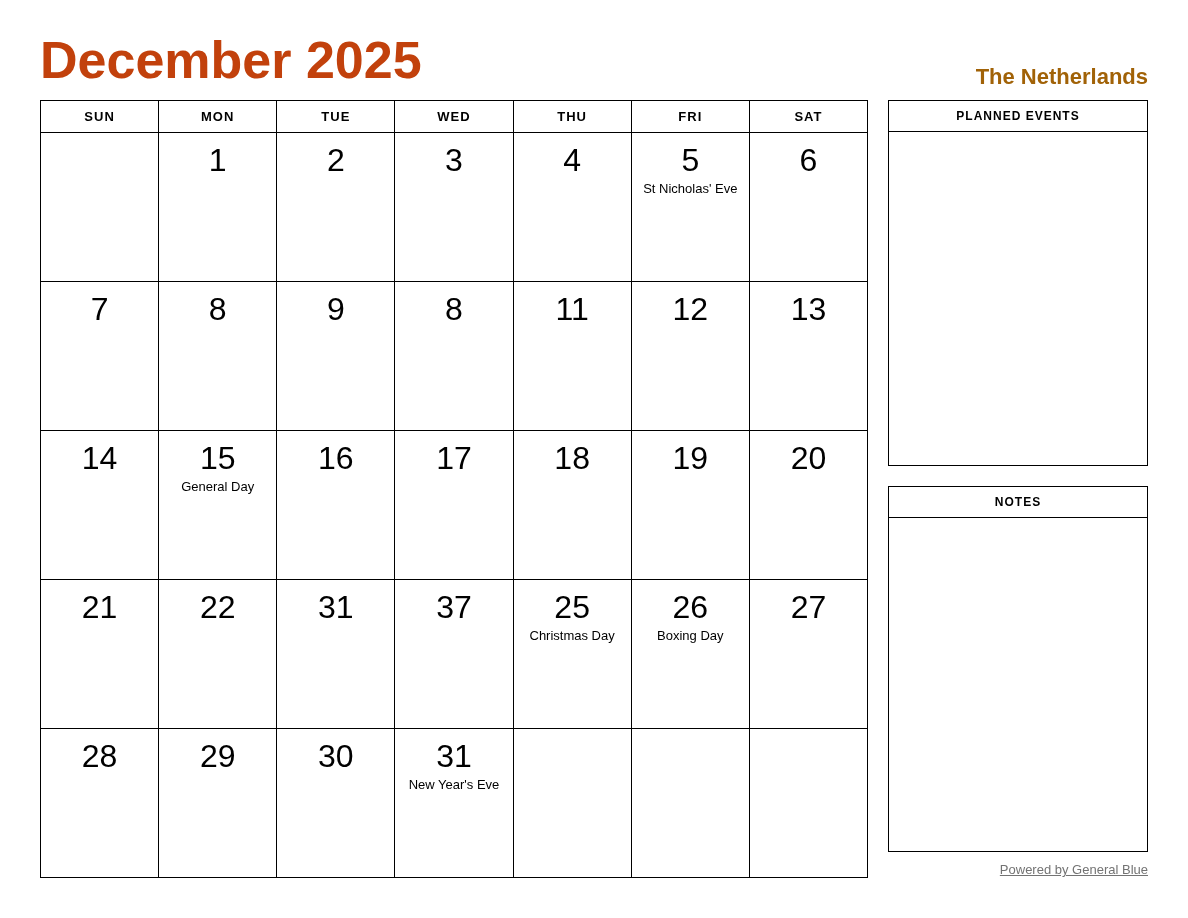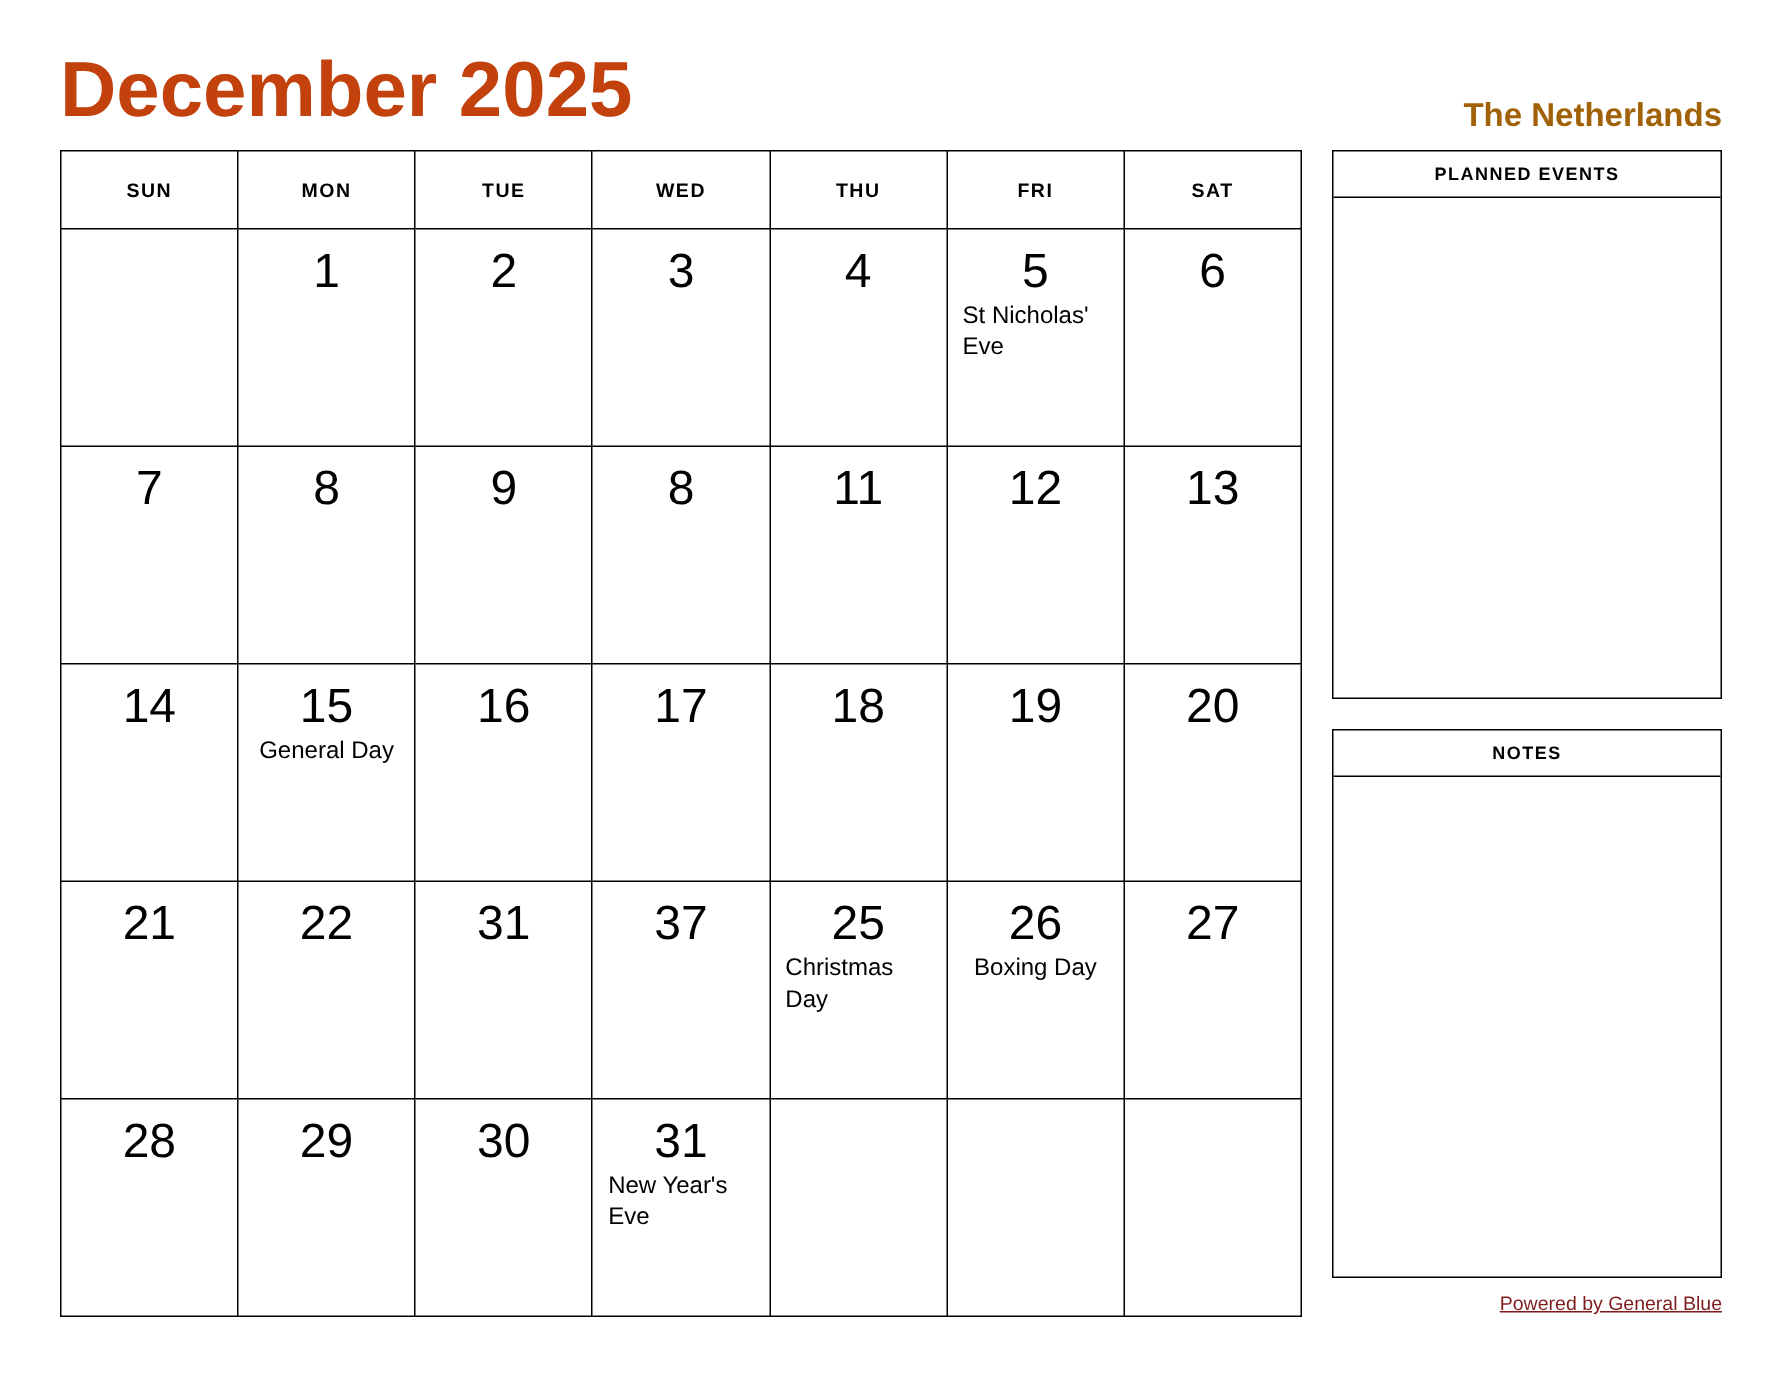--- a/index.html
+++ b/index.html
@@ -41,38 +41,38 @@
       width: 100%;
       border-collapse: collapse;
       border: 1.5px solid #000;
       flex: 1;
     }
     .calendar-table th {
       border: 1.5px solid #000;
       text-align: center;
       font-size: 13px;
       font-weight: bold;
-      padding: 18px 4px;
+      padding: 8px 4px;
       letter-spacing: 1px;
     }
     .calendar-table td {
       border: 1.5px solid #000;
       vertical-align: top;
       padding: 8px 10px;
       width: calc(100% / 7);
       height: 120px;
     }
     .day-number {
       font-size: 32px;
       font-weight: normal;
       line-height: 1.2;
       color: #000;
     }
     .day-event {
-      font-size: 16px;
+      font-size: 13px;
       color: #000;
       margin-top: 2px;
       text-align: left;
       line-height: 1.3;
     }
     .day-cell-inner {
       display: flex;
       flex-direction: column;
       align-items: center;
     }
@@ -113,21 +113,21 @@
     .notes-content {
       height: 220px;
     }
     .footer {
       text-align: right;
       margin-top: 8px;
       padding-right: 0;
     }
     .footer a {
       font-size: 13px;
-      color: #7f1d1d;
+      color: #737373;
     }
     .empty-cell {
       background: #fff;
     }
   </style>
 </head>
 <body>
 
 <div class="header">
   <div class="month-title">December 2025</div>

